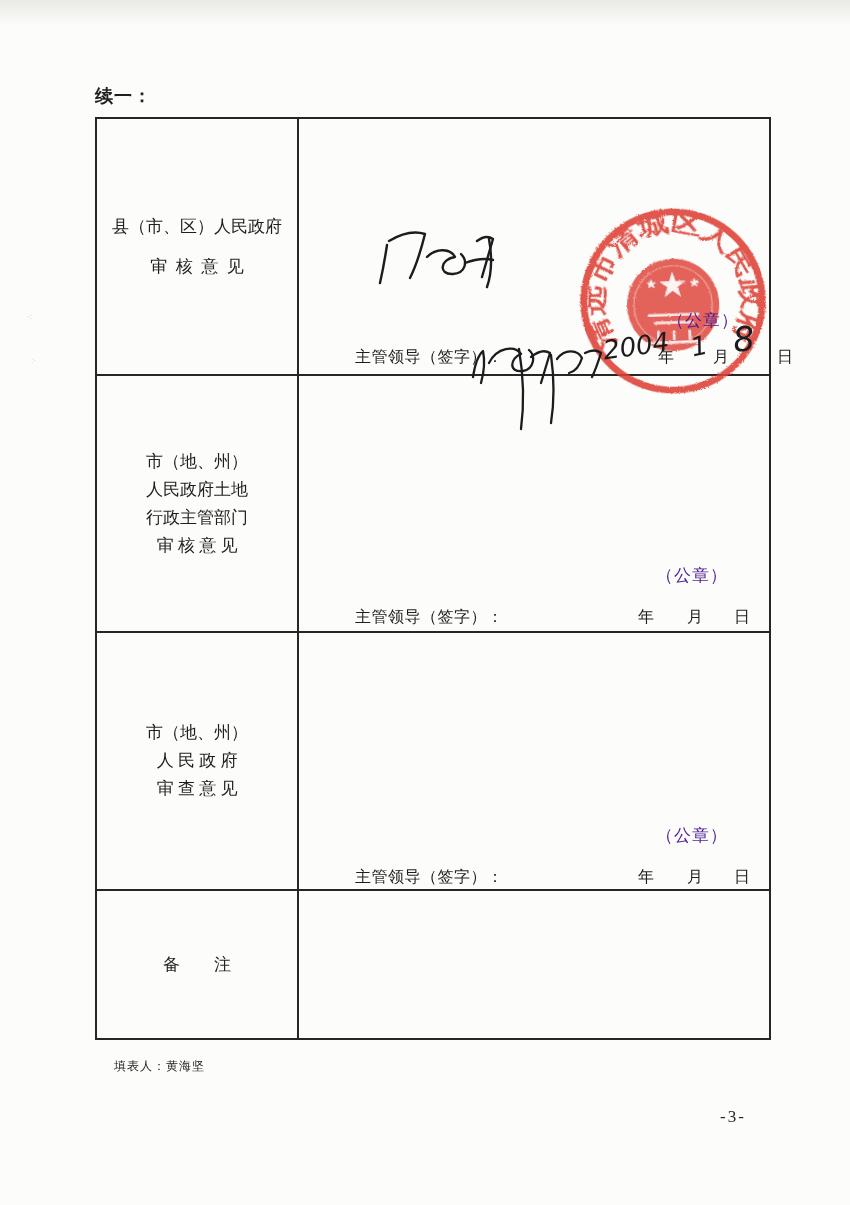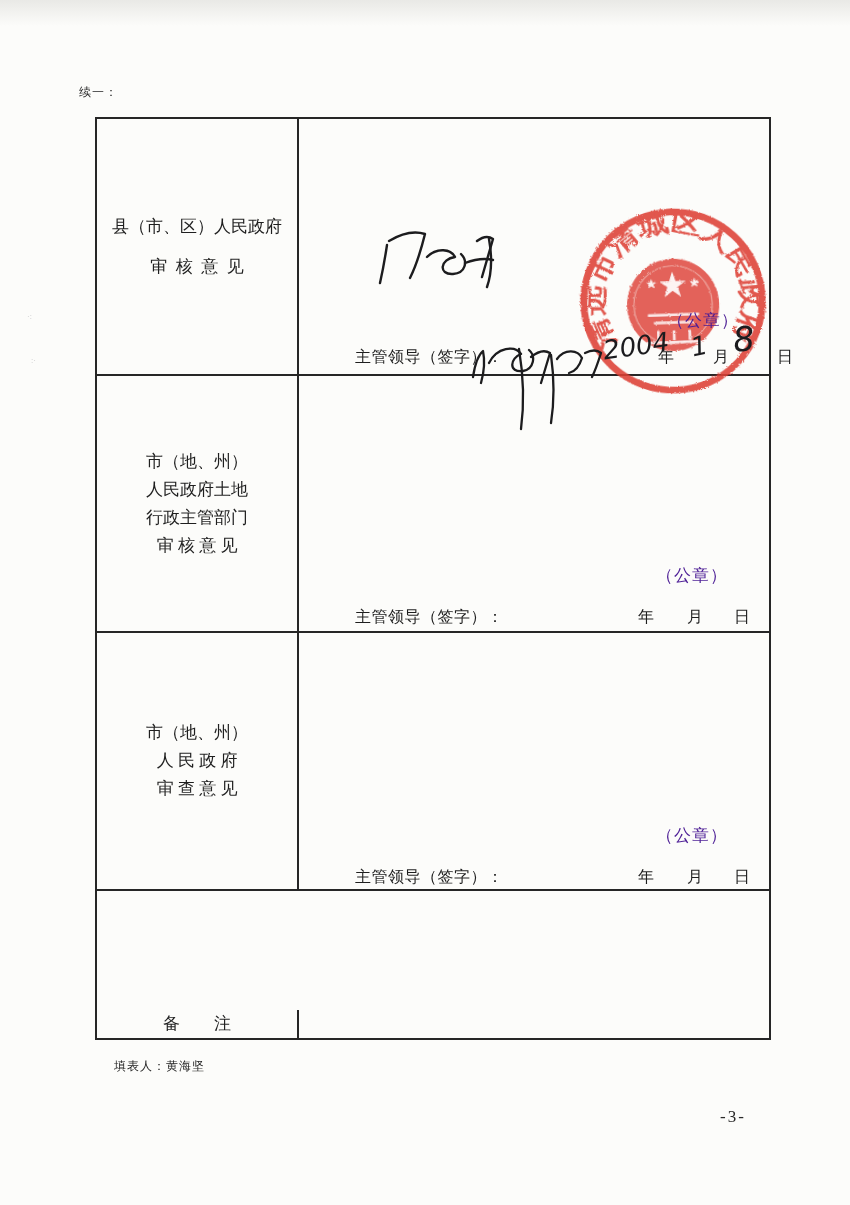--- a/index.html
+++ b/index.html
@@ -6,25 +6,25 @@
   body{
     width:850px;height:1205px;position:relative;
     background:#fcfcfa;
     font-family:"Liberation Serif","DejaVu Serif",serif;
     color:#1f1f1f;
     overflow:hidden;
   }
   .scan-top-shade{position:absolute;left:0;top:0;width:100%;height:26px;
     background:linear-gradient(180deg,rgba(210,210,205,.45),rgba(250,250,248,0));}
   .speck{position:absolute;color:#9a9aa0;font-size:8px;opacity:.55;}
-  .cont-label{position:absolute;left:79px;top:84px;font-size:12px;letter-spacing:1px;}
+  .cont-label{position:absolute;left:95px;top:84px;font-size:18px;letter-spacing:1px;font-weight:bold;}
   .form-table{position:absolute;left:95px;top:117px;width:676px;height:923px;
     border:2px solid #262626;box-sizing:border-box;background:transparent;}
   .trow{display:flex;box-sizing:border-box;border-bottom:2px solid #262626;position:relative;gap:48px;}
-  .trow:last-child{border-bottom:none;align-items:flex-end;}
+  .trow:last-child{border-bottom:none;}
   .label-cell{width:202px;box-sizing:border-box;border-right:2px solid #262626;
     display:flex;flex-direction:column;align-items:center;justify-content:center;
     text-align:center;font-size:17px;line-height:28px;position:relative;}
   .label-cell .lbl-line{white-space:pre;}
   .content-cell{flex:1;position:relative;}
   .r1{height:257px;}.r2{height:257px;}.r3{height:258px;}.r4{height:147px;}
   .r1 .label-cell{line-height:40px;}
   .seal-note{position:absolute;font-size:17px;z-index:5;letter-spacing:1px;color:#4c1d95;}
   .sign-label{position:absolute;left:8px;font-size:16px;letter-spacing:.5px;z-index:4;}
   .ymd{position:absolute;font-size:16px;z-index:4;}

